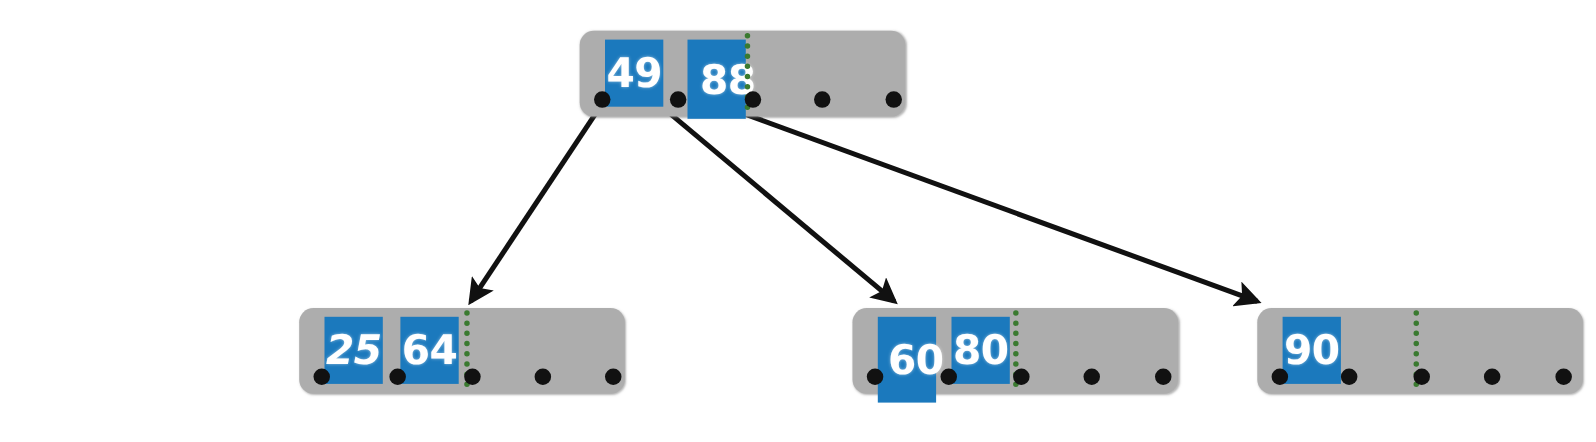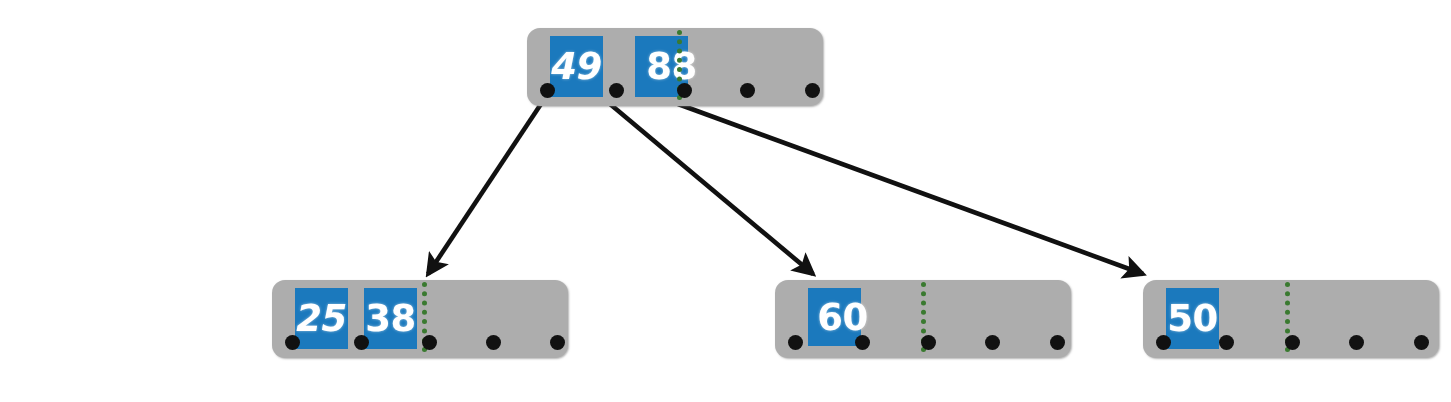--- a/index.html
+++ b/index.html
@@ -72,50 +72,51 @@
     </defs>
     <g id="edge-group" stroke="#111111" stroke-width="4.6" fill="none">
         <line x1="541" y1="104" x2="428" y2="274" marker-end="url(#arrowhead)" stroke-linecap="butt"></line>
         <line x1="610" y1="104" x2="813" y2="274" marker-end="url(#arrowhead)" stroke-linecap="butt"></line>
         <line x1="678" y1="104" x2="1143" y2="274" marker-end="url(#arrowhead)" stroke-linecap="butt"></line>
       </g>
   </svg>
 
   <div id="node-layer">
       <div class="node" style="left: 527px; top: 28px; width: 296px; height: 78px;">
-        <div class="cell" style="left: 23px; top: 8px; width: 53px; height: 61px; font-style: italic;">49</div>
-        <div class="cell" style="left: 108px; top: 8px; width: 53px; height: 61px; padding-left: 20px;">88</div>
+        <div class="cell" style="left: 23px; top: 8px; width: 53px; height: 61px;">49</div>
+        <div class="cell" style="left: 98px; top: 8px; width: 53px; height: 72px; padding-left: 20px;">88</div>
         <div class="divider" style="left: 150px; top: 2px; height: 70px;"></div>
         <div class="bullet" style="left: 13px; top: 55px;"></div>
         <div class="bullet" style="left: 82px; top: 55px;"></div>
         <div class="bullet" style="left: 150px; top: 55px;"></div>
         <div class="bullet" style="left: 213px; top: 55px;"></div>
         <div class="bullet" style="left: 278px; top: 55px;"></div>
       </div>
       <div class="node" style="left: 272px; top: 280px; width: 296px; height: 78px;">
         <div class="cell" style="left: 23px; top: 8px; width: 53px; height: 61px; font-style: italic;">25</div>
-        <div class="cell" style="left: 92px; top: 8px; width: 53px; height: 61px;">38</div>
+        <div class="cell" style="left: 92px; top: 8px; width: 53px; height: 61px;">64</div>
         <div class="divider" style="left: 150px; top: 2px; height: 70px;"></div>
         <div class="bullet" style="left: 13px; top: 55px;"></div>
         <div class="bullet" style="left: 82px; top: 55px;"></div>
         <div class="bullet" style="left: 150px; top: 55px;"></div>
         <div class="bullet" style="left: 214px; top: 55px;"></div>
         <div class="bullet" style="left: 278px; top: 55px;"></div>
       </div>
       <div class="node" style="left: 775px; top: 280px; width: 296px; height: 78px;">
-        <div class="cell" style="left: 33px; top: 8px; width: 53px; height: 58px; padding-left: 16px;">60</div>
+        <div class="cell" style="left: 23px; top: 8px; width: 53px; height: 78px; padding-left: 16px;">60</div>
+        <div class="cell" style="left: 90px; top: 8px; width: 53px; height: 61px;">80</div>
         <div class="divider" style="left: 146px; top: 2px; height: 70px;"></div>
         <div class="bullet" style="left: 13px; top: 55px;"></div>
         <div class="bullet" style="left: 80px; top: 55px;"></div>
         <div class="bullet" style="left: 146px; top: 55px;"></div>
         <div class="bullet" style="left: 210px; top: 55px;"></div>
         <div class="bullet" style="left: 275px; top: 55px;"></div>
       </div>
       <div class="node" style="left: 1143px; top: 280px; width: 296px; height: 78px;">
-        <div class="cell" style="left: 23px; top: 8px; width: 53px; height: 61px;">50</div>
+        <div class="cell" style="left: 23px; top: 8px; width: 53px; height: 61px;">90</div>
         <div class="divider" style="left: 142px; top: 2px; height: 70px;"></div>
         <div class="bullet" style="left: 13px; top: 55px;"></div>
         <div class="bullet" style="left: 76px; top: 55px;"></div>
         <div class="bullet" style="left: 142px; top: 55px;"></div>
         <div class="bullet" style="left: 206px; top: 55px;"></div>
         <div class="bullet" style="left: 271px; top: 55px;"></div>
       </div>
     </div>
 
 </div>

